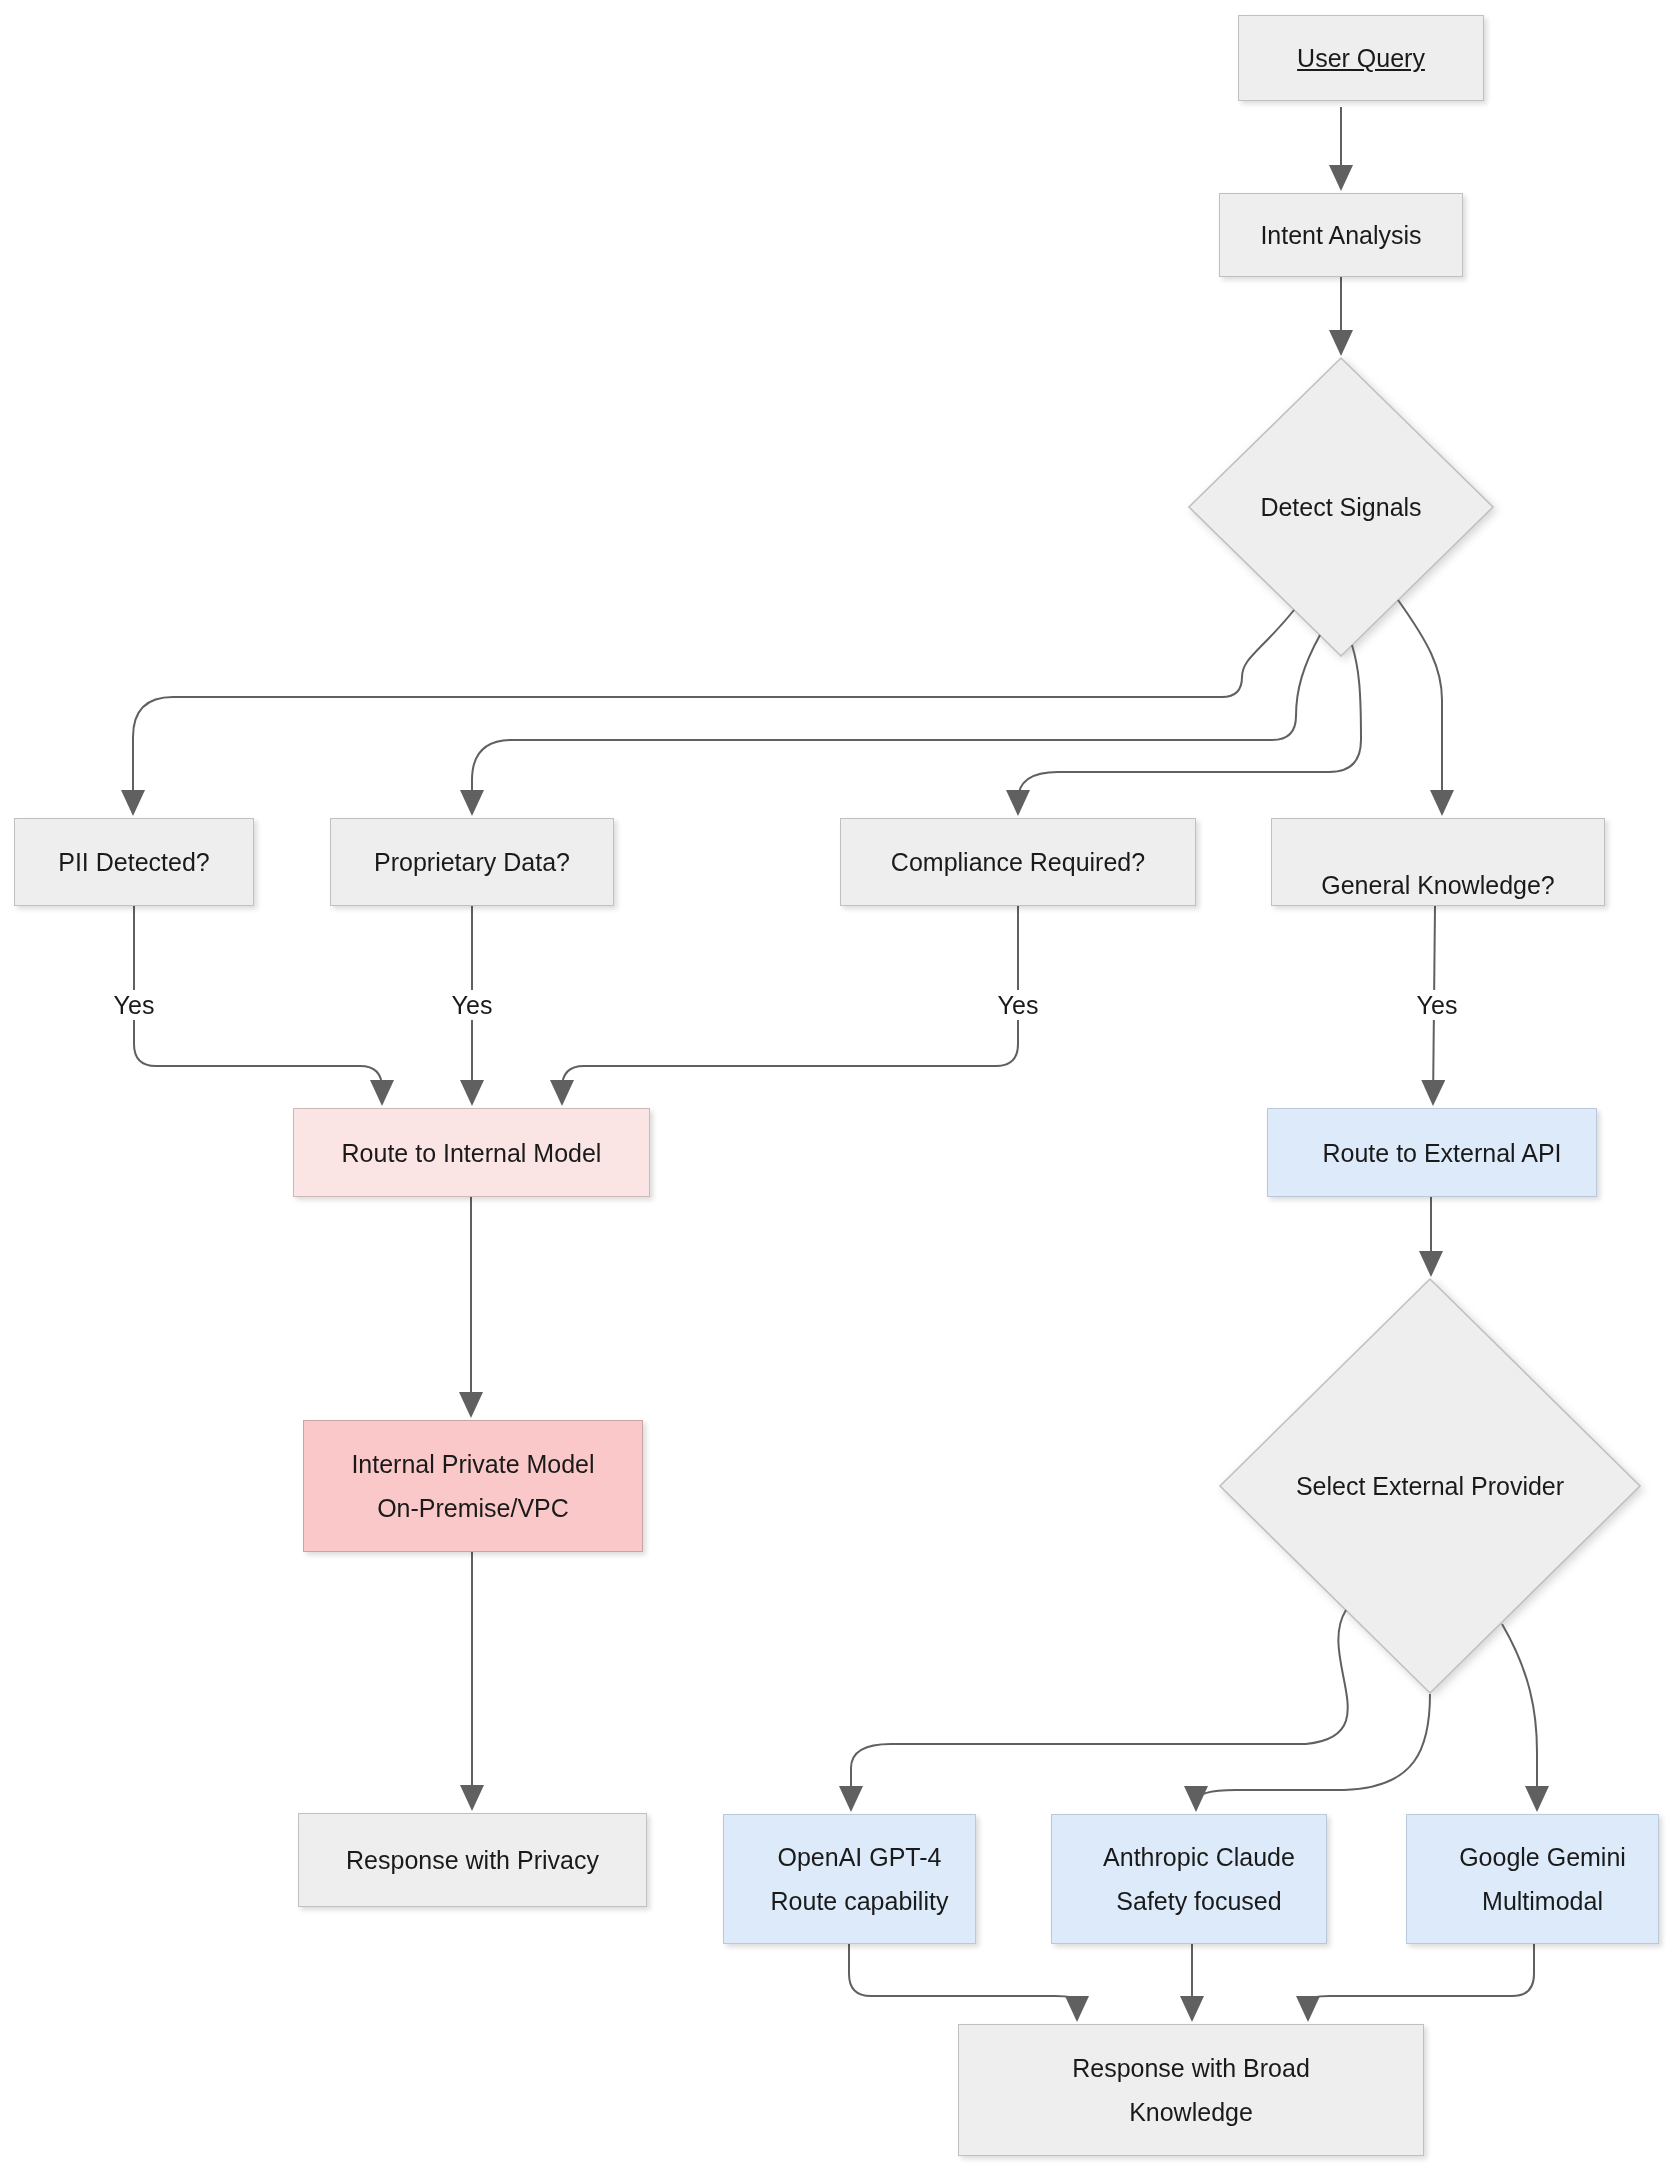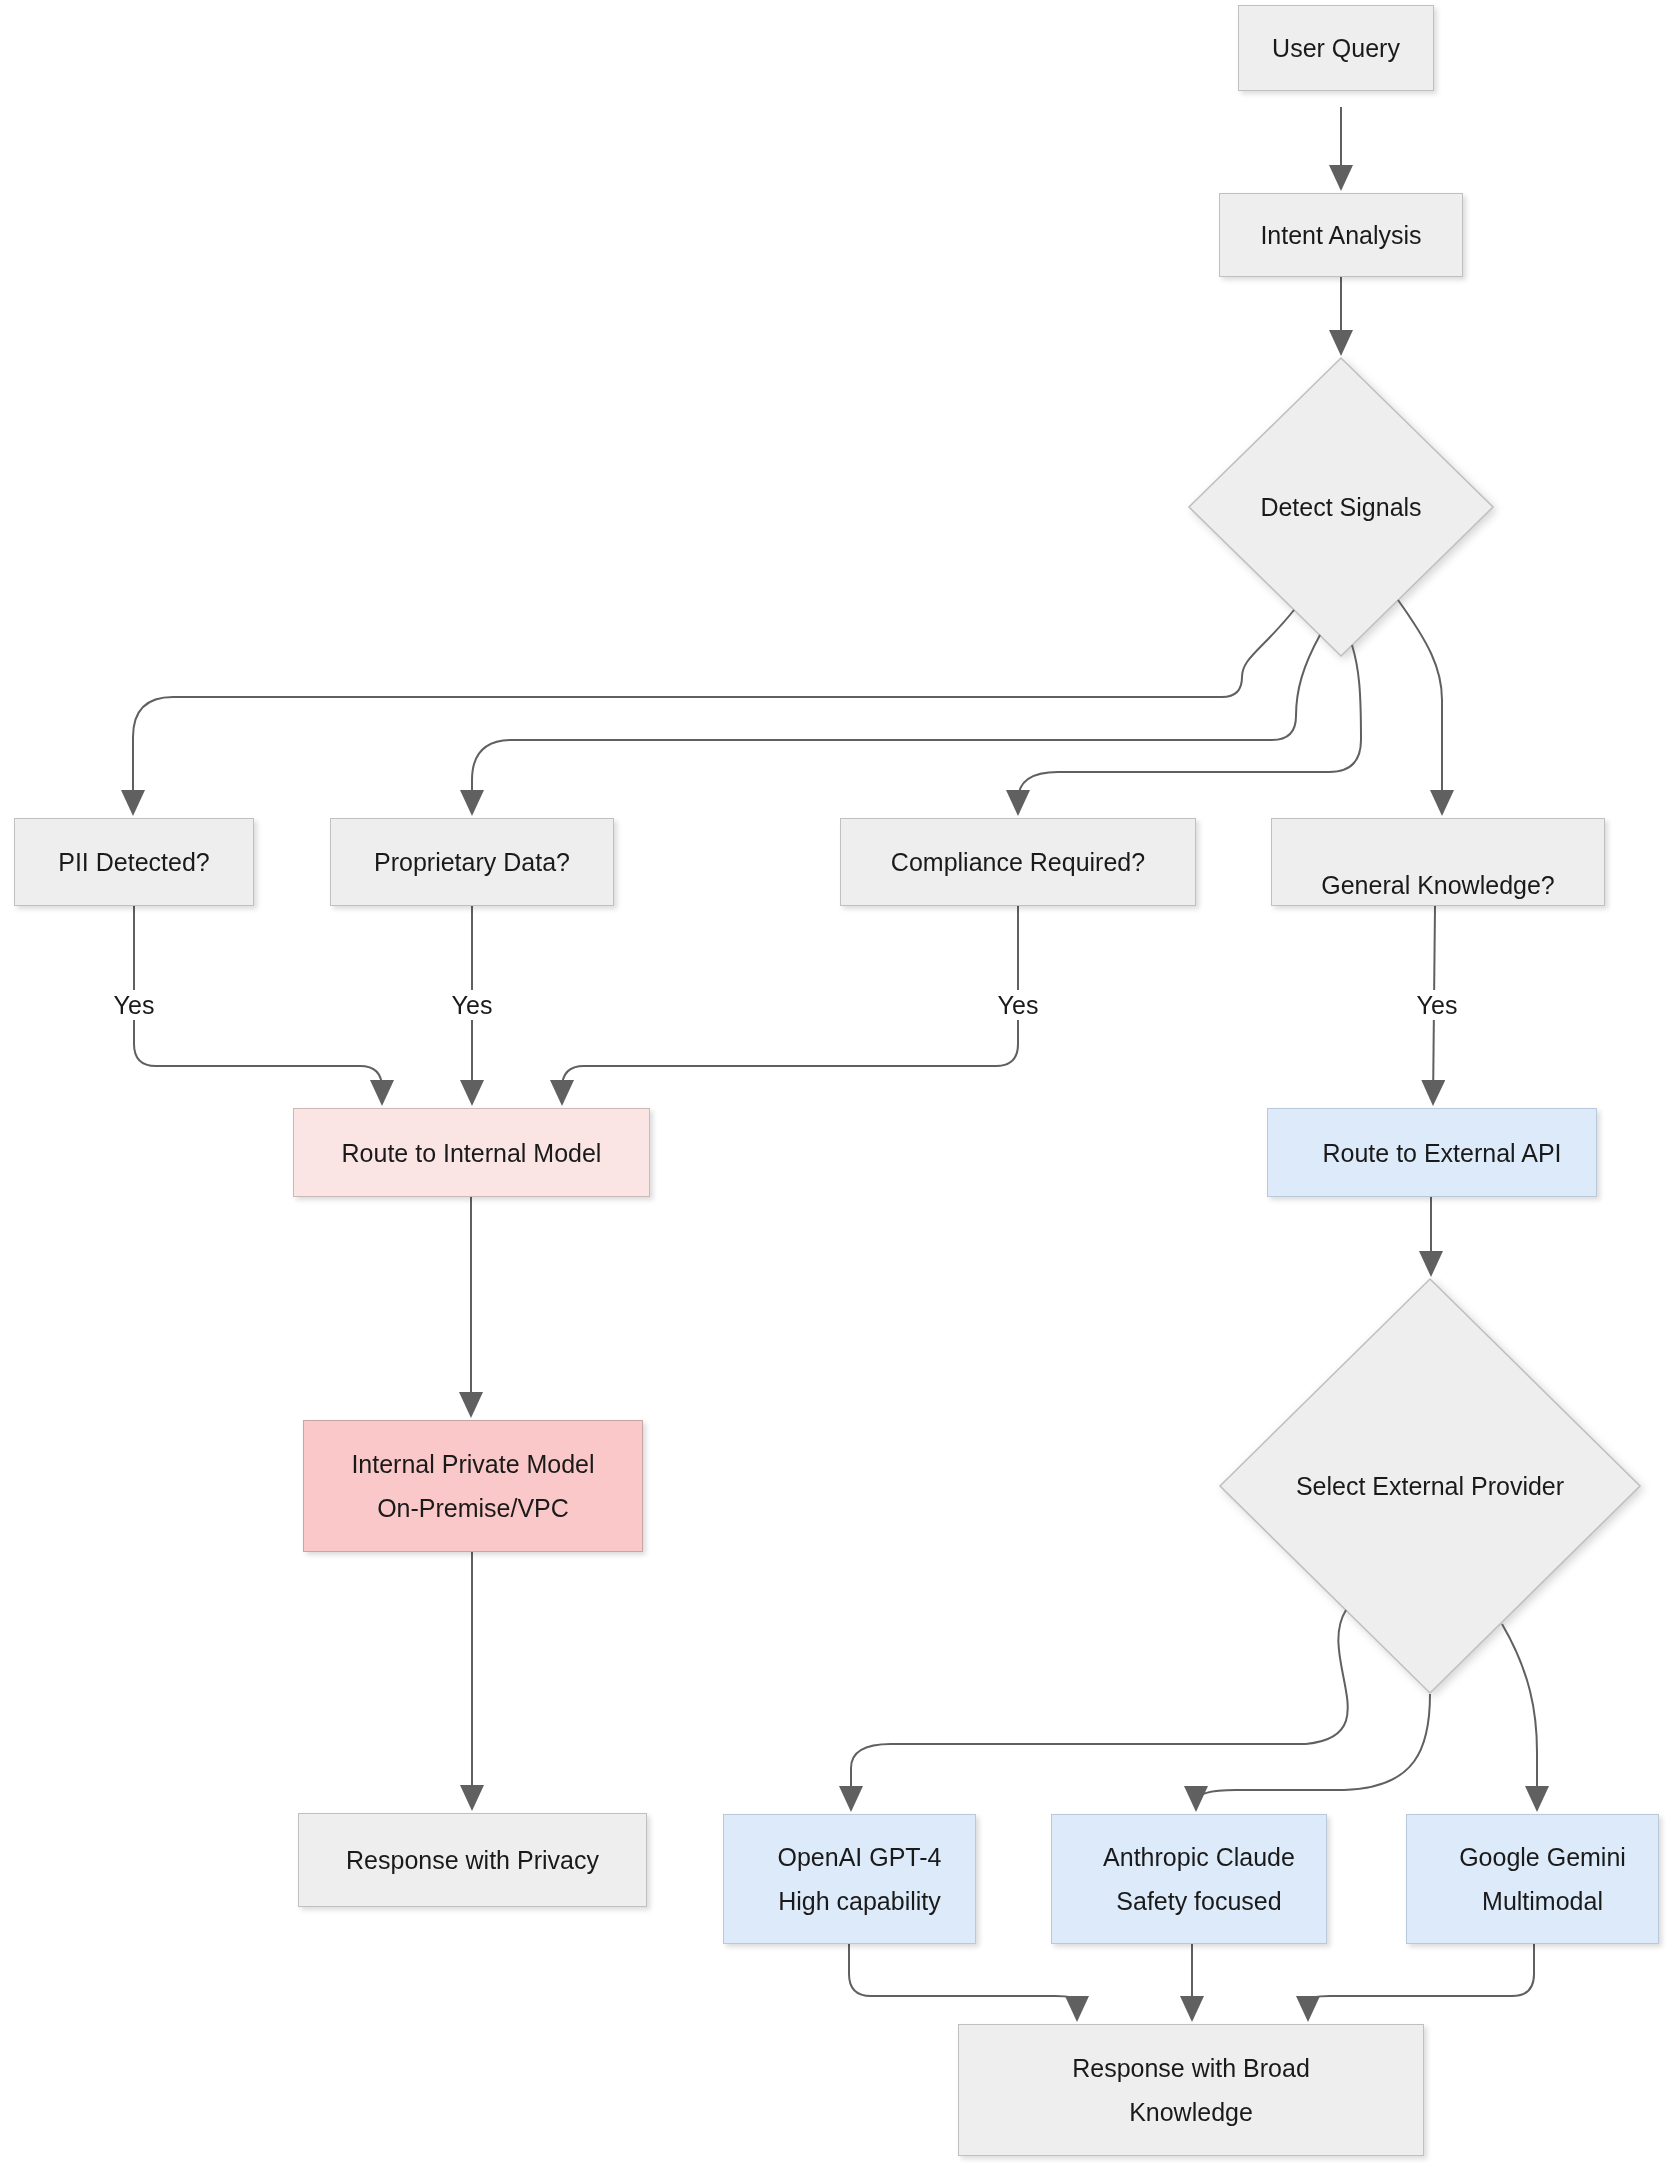--- a/index.html
+++ b/index.html
@@ -76,21 +76,21 @@
 
     <path class="edge" marker-end="url(#arrow)" d="M1346,1610 C1316,1658 1390,1736 1306,1744 L891,1744 Q851,1744 851,1768 L851,1810"></path>
     <path class="edge" marker-end="url(#arrow)" d="M1430,1694 C1430,1748 1416,1788 1344,1790 L1236,1790 Q1196,1790 1196,1802 L1196,1810"></path>
     <path class="edge" marker-end="url(#arrow)" d="M1502,1624 C1530,1672 1537,1712 1537,1752 L1537,1810"></path>
 
     <path class="edge" marker-end="url(#arrow)" d="M849,1944 L849,1974 Q849,1996 871,1996 L1055,1996 Q1077,1996 1077,2002 L1077,2020"></path>
     <path class="edge" marker-end="url(#arrow)" d="M1192,1944 L1192,2020"></path>
     <path class="edge" marker-end="url(#arrow)" d="M1534,1944 L1534,1974 Q1534,1996 1512,1996 L1330,1996 Q1308,1996 1308,2002 L1308,2020"></path>
   </svg>
 
-  <div class="node" style="left:1238px;top:5px;width:196px;height:86px;">
+  <div class="node" style="left:1238px;top:15px;width:246px;height:86px;text-decoration:underline;">
     <span class="node-label">User Query</span>
   </div>
 
   <div class="node" style="left:1219px;top:193px;width:244px;height:84px;">
     <span class="node-label">Intent Analysis</span>
   </div>
 
   <div class="diamond-label" style="left:1181px;top:487px;width:320px;height:40px;">
     <span class="node-label">Detect Signals</span>
   </div>
@@ -127,21 +127,21 @@
   <div class="diamond-label" style="left:1230px;top:1466px;width:400px;height:40px;">
     <span class="node-label">Select External Provider</span>
   </div>
 
   <div class="node" style="left:298px;top:1813px;width:349px;height:94px;">
     <span class="node-label">Response with Privacy</span>
   </div>
 
   <div class="node node--blue multiline" style="left:723px;top:1814px;width:253px;height:130px;">
     <span class="node-label">OpenAI GPT-4</span>
-    <span class="node-label">High capability</span>
+    <span class="node-label">Route capability</span>
   </div>
 
   <div class="node node--blue multiline" style="left:1051px;top:1814px;width:276px;height:130px;">
     <span class="node-label">Anthropic Claude</span>
     <span class="node-label">Safety focused</span>
   </div>
 
   <div class="node node--blue multiline" style="left:1406px;top:1814px;width:253px;height:130px;">
     <span class="node-label">Google Gemini</span>
     <span class="node-label">Multimodal</span>

